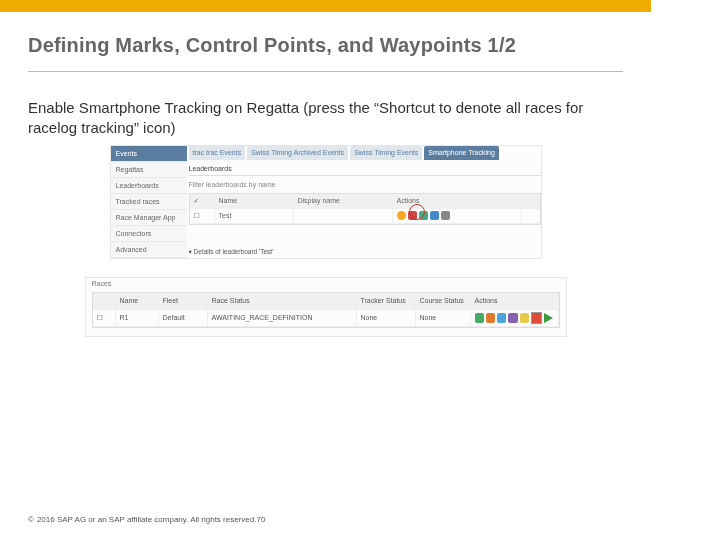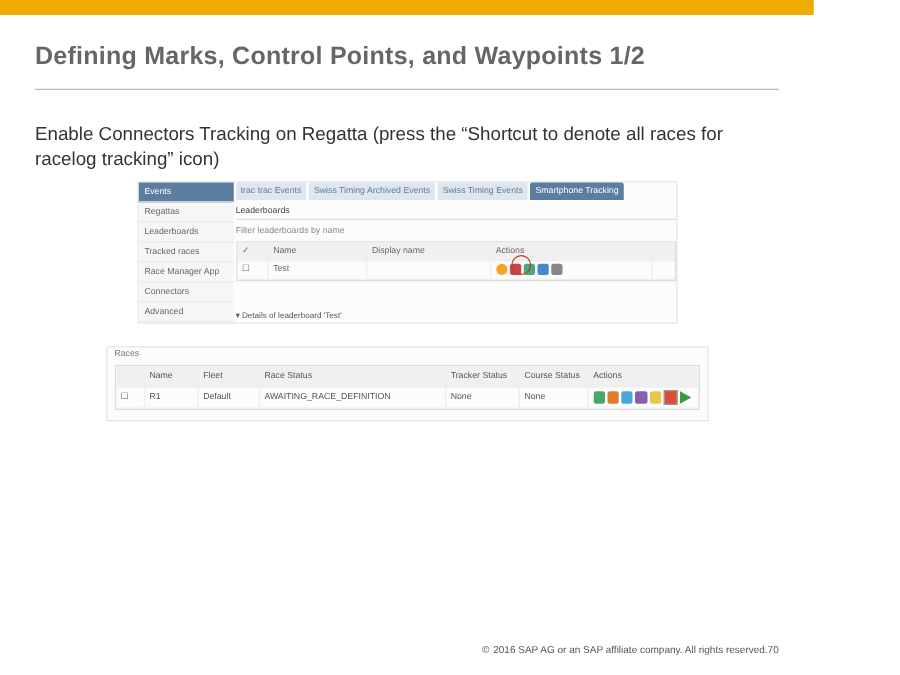--- a/index.html
+++ b/index.html
@@ -54,34 +54,34 @@
   .r-tracker{width:50px}
   .r-course{width:46px}
   .r-actions{flex:1}
   .aicons{display:flex;gap:2px;align-items:center;height:100%}
   .sq{width:10px;height:10px;border-radius:2px}
   .sq.a{background:#4a6}.sq.b{background:#e07b2e}.sq.c{background:#4aa6d8}.sq.d{background:#8860b0}.sq.e{background:#e6c94a}
   .flag{width:10px;height:10px;background:#dd4b39;border:1px solid #999}
   .play{width:0;height:0;border-left:9px solid #3c9a3c;border-top:5px solid transparent;border-bottom:5px solid transparent}
 
   
-  .footer{position:absolute;left:0;right:0;bottom:16px;display:flex;justify-content:flex-end;align-items:center;padding:0 28px;font-size:8px;color:#555}
+  .footer{position:absolute;left:0;right:0;bottom:16px;display:flex;justify-content:flex-start;align-items:center;padding:0 28px;font-size:8px;color:#555}
   .copy-sym{font-size:8px;margin-right:3px}
 </style>
 </head>
 <body>
 <div class="page">
 
   <div class="top-bar"></div>
 
   <div class="content">
     <h1 class="title">Defining Marks, Control Points, and Waypoints 1/2</h1>
     <hr class="hr">
 
-    <p class="body-text">Enable Connectors Tracking on Regatta (press the “Shortcut to denote all races for racelog tracking” icon)</p>
+    <p class="body-text">Enable Smartphone Tracking on Regatta (press the “Shortcut to denote all races for racelog tracking” icon)</p>
 
     <div class="shot shot1">
       <div class="side">
         <div class="it active">Events</div>
         <div class="it">Regattas</div>
         <div class="it">Leaderboards</div>
         <div class="it">Tracked races</div>
         <div class="it">Race Manager App</div>
         <div class="it">Connectors</div>
         <div class="it">Advanced</div>

